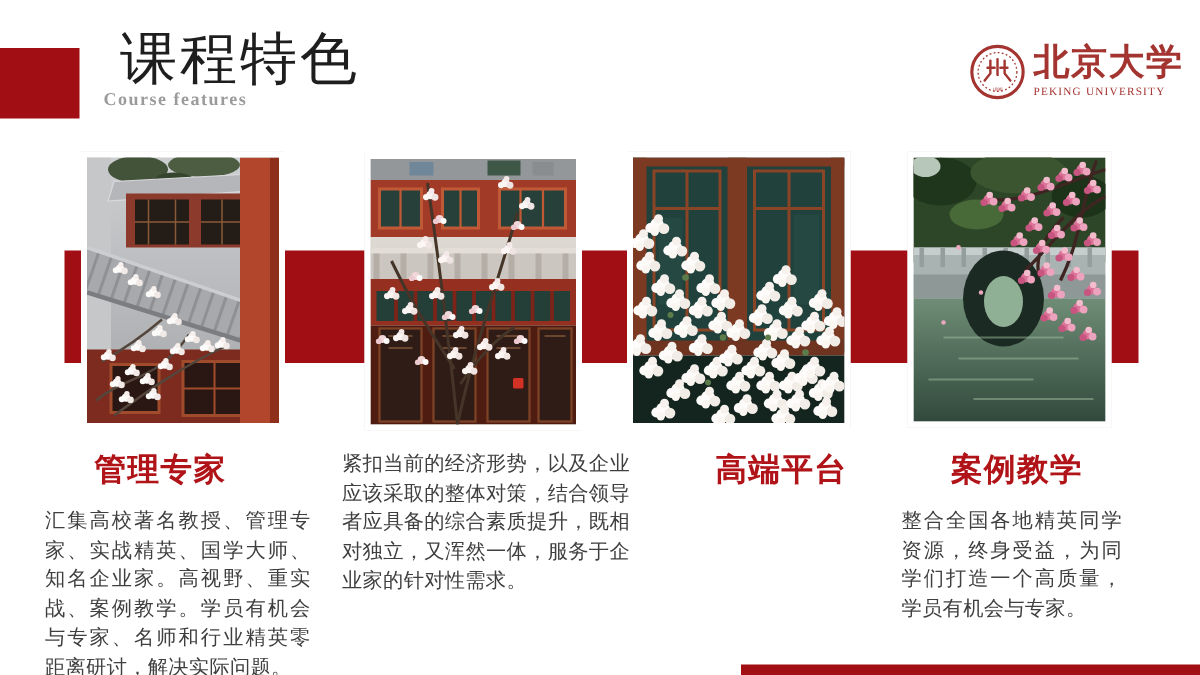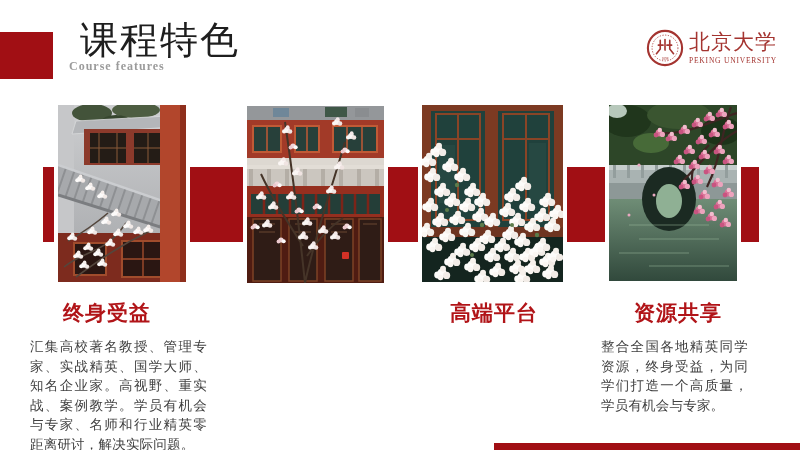--- a/index.html
+++ b/index.html
@@ -16,37 +16,37 @@
   
   .accent-square{left:0;top:32px;width:53px;height:47px;background:var(--c-accent);}
   .header-title{left:68px;top:22px;font-size:38px;font-weight:normal;color:var(--c-heading);
     letter-spacing:2px;line-height:36px;margin-left:12px;}
   .header-sub{left:69px;top:59px;font-size:12px;font-weight:bold;color:var(--c-subtitle);
     font-family:"Liberation Serif","DejaVu Serif",serif;letter-spacing:1px;}
   
   .logo{left:646px;top:29px;display:flex;align-items:flex-start;}
   .logo .seal{width:38px;height:38px;display:block;}
   .logo-text{margin-left:5px;display:flex;flex-direction:column;}
-  .logo-cn{font-family:"Liberation Serif","DejaVu Serif",serif;font-weight:normal;
-    font-size:21px;color:var(--c-logo_red);letter-spacing:1px;line-height:26px;}
+  .logo-cn{font-family:"Liberation Serif","DejaVu Serif",serif;font-weight:bold;
+    font-size:24px;color:var(--c-logo_red);letter-spacing:1px;line-height:26px;}
   .logo-en{font-family:"Liberation Serif","DejaVu Serif",serif;font-size:7.5px;
-    color:var(--c-logo_red);letter-spacing:0.8px;margin-top:1px;text-align:right;}
+    color:var(--c-logo_red);letter-spacing:0.8px;margin-top:1px;}
   
   .red-band{left:43px;top:167px;width:716px;height:75px;background:var(--c-accent);}
   .photo{border:4px solid #ffffff;background:#ddd;}
   .photo svg{display:block;width:100%;height:100%;}
   .photo-1{left:54px;top:101px;width:128px;height:177px;}
   .photo-2{left:243px;top:102px;width:137px;height:177px;}
   .photo-3{left:418px;top:101px;width:141px;height:177px;}
   .photo-4{left:605px;top:101px;width:128px;height:176px;}
   
   .col{top:299px;}
   .col-1{left:30px;width:177px;}
   .col-2{left:228px;width:192px;}
-  .col-3{left:417px;width:173px;}
+  .col-3{left:444px;width:173px;}
   .col-4{left:601px;width:147px;}
   .col-title{font-size:21px;font-weight:bold;color:var(--c-title_red);
     letter-spacing:1px;margin:0 0 10px 0;padding-left:33px;}
   .col-body{font-size:13.5px;line-height:19.6px;color:var(--c-body);
     text-align:justify;margin:0;letter-spacing:0.2px;}
   
   .bottom-bar{left:494px;top:443px;width:306px;height:7px;background:var(--c-accent);}
 </style>
 </head>
 <body>
@@ -370,28 +370,29 @@
       <use href="#b4" x="90" y="105"></use>
       <g fill="#e9a8c0">
         <circle cx="30" cy="60" r="1.6"></circle>
           <circle cx="45" cy="90" r="1.5"></circle>
           <circle cx="20" cy="110" r="1.5"></circle>
       </g>
     </svg>
   </figure>
 
   <div class="abs col col-1">
-    <h2 class="col-title">终身受益</h2>
+    <h2 class="col-title">管理专家</h2>
     <p class="col-body">汇集高校著名教授、管理专家、实战精英、国学大师、知名企业家。高视野、重实战、案例教学。学员有机会与专家、名师和行业精英零距离研讨，解决实际问题。</p>
   </div>
   <div class="abs col col-2">
+    <p class="col-body">紧扣当前的经济形势，以及企业应该采取的整体对策，结合领导者应具备的综合素质提升，既相对独立，又浑然一体，服务于企业家的针对性需求。</p>
   </div>
   <div class="abs col col-3">
     <h2 class="col-title">高端平台</h2>
   </div>
   <div class="abs col col-4">
-    <h2 class="col-title">资源共享</h2>
+    <h2 class="col-title">案例教学</h2>
     <p class="col-body">整合全国各地精英同学资源，终身受益，为同学们打造一个高质量，学员有机会与专家。</p>
   </div>
 
   <div class="abs bottom-bar"></div>
 
 </div>
 
 </body></html>

